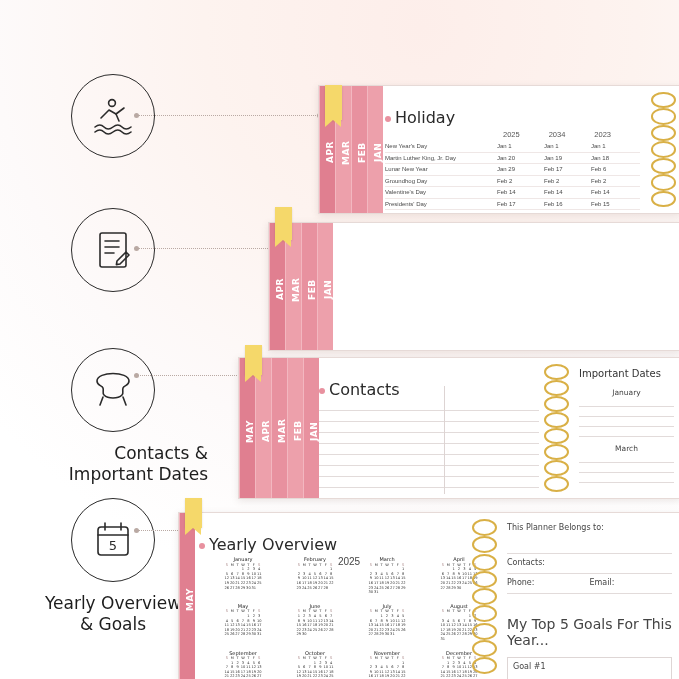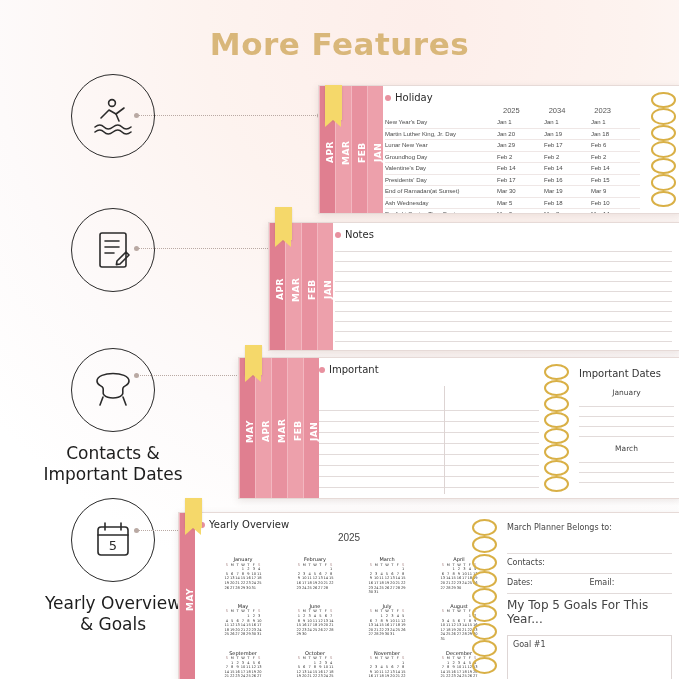--- a/index.html
+++ b/index.html
@@ -154,23 +154,24 @@
   }
   .ring {
     width: 21px;
     height: 13px;
     border: 2.2px solid #d9b046;
     border-radius: 50%;
     background: transparent;
   }
 
   .pg-title {
-    font-size: 10px;
+    font-size: 16px;
     color: #2a2a2a;
     font-family: "DejaVu Sans", sans-serif;
+    margin-top: 16px;
   }
   .bullet {
     display: inline-block;
     width: 6px;
     height: 6px;
     border-radius: 50%;
     background: #e8919f;
     margin-right: 4px;
     vertical-align: middle;
   }
@@ -216,21 +217,20 @@
   .mini-cal td.h { color: #a88; }
 
   .small-lbl { font-size: 7.5px; color: #444; font-family: "DejaVu Sans", sans-serif; }
   .med-lbl { font-size: 9px; color: #333; font-family: "DejaVu Sans", sans-serif; }
 </style>
 </head>
 <body>
 
 <div id="page">
 
-  <div class="title">More Features</div>
 
   <div class="feature" style="top:74px;">
     <div class="circle">
       <svg width="44" height="40" viewBox="0 0 44 40" fill="none" stroke="#2b2b2b" stroke-width="1.6" stroke-linecap="round" stroke-linejoin="round">
         <circle cx="21" cy="7" r="3.4"></circle>
         <path d="M10 22 L18 14 L25 18 L33 12"></path>
         <path d="M25 18 L28 25"></path>
         <path d="M4 31 q5 -4 9 0 t9 0 t9 0 t9 0"></path>
         <path d="M4 36 q5 -4 9 0 t9 0 t9 0 t9 0"></path>
       </svg>
@@ -249,21 +249,21 @@
   </div>
   <div class="dots" style="top:248px; left:138px; width:140px;"></div>
 
   <div class="feature" style="top:348px;">
     <div class="circle">
       <svg width="44" height="42" viewBox="0 0 44 42" fill="none" stroke="#2b2b2b" stroke-width="1.6" stroke-linecap="round" stroke-linejoin="round">
         <path d="M6 12 C6 2 38 2 38 12 C38 17 33 16 32 19 C31 22 33 24 31 26 C27 30 17 30 13 26 C11 24 13 22 12 19 C11 16 6 17 6 12 Z"></path>
         <path d="M12 28 L9 36 M32 28 L35 36"></path>
       </svg>
     </div>
-    <div class="feat-label" style="white-space:pre-line;">Contacts &amp;
+    <div class="feat-label" style="white-space:pre-line;text-align:right;">Contacts &amp;
 Important Dates</div>
   </div>
   <div class="dots" style="top:375px; left:138px; width:105px;"></div>
 
   <div class="feature" style="top:498px;">
     <div class="circle">
       <svg width="42" height="42" viewBox="0 0 42 42" fill="none" stroke="#2b2b2b" stroke-width="1.6" stroke-linecap="round" stroke-linejoin="round">
         <rect x="6" y="8" width="30" height="28" rx="3"></rect>
         <path d="M6 16 h30"></path>
         <path d="M13 4 v7 M29 4 v7"></path>
@@ -365,53 +365,36 @@
   <div class="bookmark" style="left:325px; top:85px; height:35px;"></div>
 
   <div class="page-card" style="left:268px; top:222px; width:411px; height:127px;">
     <div class="tabcol" style="left:0; width:60px;">
       <div class="tab alt">APR</div>
       <div class="tab alt2">MAR</div>
       <div class="tab">FEB</div>
       <div class="tab alt2">JAN</div>
     </div>
 
-    <div style="position:absolute; left:66px; top:6px; right:8px; bottom:4px;">
-      <div class="pg-title">
-        <span class="bullet"></span><span>Notes</span>
-      </div>
-      <div style="position:absolute; left:0; right:0; top:22px;">
-        <div class="ruled" style="position:relative; margin-top:0px;"></div>
-        <div class="ruled" style="position:relative; margin-top:9px;"></div>
-        <div class="ruled" style="position:relative; margin-top:9px;"></div>
-        <div class="ruled" style="position:relative; margin-top:9px;"></div>
-        <div class="ruled" style="position:relative; margin-top:9px;"></div>
-        <div class="ruled" style="position:relative; margin-top:9px;"></div>
-        <div class="ruled" style="position:relative; margin-top:9px;"></div>
-        <div class="ruled" style="position:relative; margin-top:9px;"></div>
-        <div class="ruled" style="position:relative; margin-top:9px;"></div>
-        <div class="ruled" style="position:relative; margin-top:9px;"></div>
-      </div>
-    </div>
 
   </div>
   <div class="bookmark" style="left:275px; top:207px; height:33px;"></div>
 
   <div class="page-card" style="left:238px; top:357px; width:441px; height:140px;">
     <div class="tabcol" style="left:0; width:75px;">
       <div class="tab alt">MAY</div>
       <div class="tab alt2">APR</div>
       <div class="tab">MAR</div>
       <div class="tab alt2">FEB</div>
       <div class="tab">JAN</div>
     </div>
 
     <div style="position:absolute; left:80px; top:6px; width:220px; bottom:4px;">
       <div class="pg-title">
-        <span class="bullet"></span><span>Important</span>
+        <span class="bullet"></span><span>Contacts</span>
       </div>
       <div style="position:absolute; left:0; right:0; top:36px;">
         <div class="ruled" style="position:relative; margin-top:10px;"></div>
         <div class="ruled" style="position:relative; margin-top:10px;"></div>
         <div class="ruled" style="position:relative; margin-top:10px;"></div>
         <div class="ruled" style="position:relative; margin-top:10px;"></div>
         <div class="ruled" style="position:relative; margin-top:10px;"></div>
         <div class="ruled" style="position:relative; margin-top:10px;"></div>
         <div class="ruled" style="position:relative; margin-top:10px;"></div>
         <div class="ruled" style="position:relative; margin-top:10px;"></div>
@@ -1202,30 +1185,30 @@
       <div class="ring"></div>
       <div class="ring"></div>
       <div class="ring"></div>
       <div class="ring"></div>
       <div class="ring"></div>
       <div class="ring"></div>
       <div class="ring"></div>
     </div>
 
     <div style="position:absolute; left:328px; top:10px; right:8px; bottom:0;">
-      <div class="small-lbl" style="font-size:8px;">March Planner Belongs to:</div>
+      <div class="small-lbl" style="font-size:8px;">This Planner Belongs to:</div>
       <div class="ruled" style="position:relative; margin-top:21px;"></div>
       <div class="small-lbl" style="font-size:8px; margin-top:4px;">Contacts:</div>
       <div class="ruled" style="position:relative; margin-top:6px;"></div>
       <div style="display:flex; margin-top:4px;">
-        <span class="small-lbl" style="font-size:8px; flex:1;">Dates:</span>
+        <span class="small-lbl" style="font-size:8px; flex:1;">Phone:</span>
         <span class="small-lbl" style="font-size:8px; flex:1;">Email:</span>
       </div>
       <div class="ruled" style="position:relative; margin-top:6px;"></div>
-      <div class="small-lbl" style="font-size:12px; margin-top:4px;">My Top 5 Goals For This Year...</div>
+      <div class="small-lbl" style="font-size:14px; margin-top:22px;">My Top 5 Goals For This Year...</div>
       <div style="margin-top:9px; border:0.8px solid #ded6d5; height:48px; position:relative;">
         <span class="small-lbl" style="font-size:8px; position:absolute; left:5px; top:4px;">Goal #1</span>
       </div>
     </div>
   </div>
   <div class="bookmark" style="left:185px; top:498px; height:30px;"></div>
 
 </div>
 
 </body></html>

